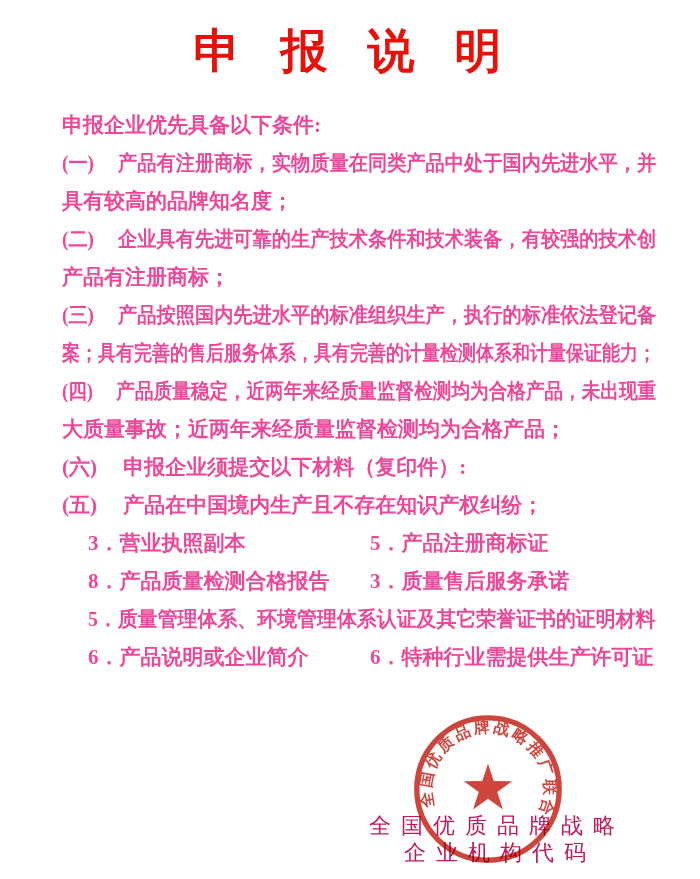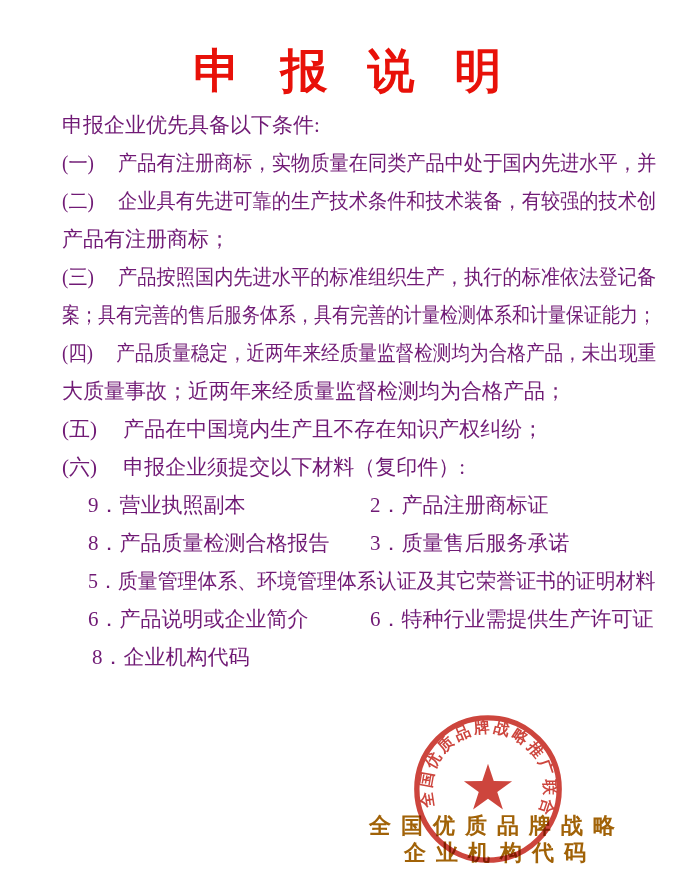--- a/index.html
+++ b/index.html
@@ -3,84 +3,84 @@
 <meta charset="utf-8">
 <style>
   html,body{margin:0;padding:0;background:#ffffff;}
   #page{
     position:relative;width:700px;height:879px;background:#ffffff;
     font-family:"Liberation Serif","DejaVu Serif",serif;overflow:hidden;
   }
   .title{
     position:absolute;top:20px;left:0;width:700px;box-sizing:border-box;
     text-align:center;font-size:47px;font-weight:bold;color:#e81109;
-    letter-spacing:40px;padding-left:35px;white-space:nowrap;margin-top:20px;
+    letter-spacing:40px;padding-left:35px;white-space:nowrap;
   }
   .body{
     position:absolute;left:62px;top:106px;width:594px;
-    font-size:21px;font-weight:normal;color:#701a75;line-height:38px;
+    font-size:21px;font-weight:bold;color:#ec4899;line-height:38px;
   }
   .line{white-space:nowrap;height:38px;transform-origin:0 50%;}
   .mrow{margin-left:26px;height:38px;white-space:nowrap;}
   .mrow.last{margin-left:30px;}
   .mcol1{display:inline-block;width:282px;}
   .mfull{display:block;margin-left:26px;height:38px;white-space:nowrap;transform-origin:0 50%;}
   .stamp{
     position:absolute;left:410px;top:711px;width:156px;height:156px;
     mix-blend-mode:multiply;opacity:.93;z-index:3;
   }
   .stamp svg{display:block;width:100%;height:100%;}
   .ring-text{
     font-family:"Liberation Serif","DejaVu Serif",serif;
     font-size:16px;font-weight:bold;letter-spacing:3px;fill:#c9372e;
   }
   .footer{
     position:absolute;left:369px;top:812px;width:252px;z-index:2;
     font-family:"Liberation Sans","DejaVu Sans",sans-serif;
-    font-weight:bold;color:#a16207;font-size:22px;line-height:27px;
+    font-weight:normal;color:#be185d;font-size:22px;line-height:27px;
   }
   .footer .l1{letter-spacing:10px;white-space:nowrap;}
   .footer .l2{letter-spacing:10px;white-space:nowrap;text-align:center;padding-left:10px;}
 </style>
 </head>
 <body>
 
 <div id="page">
 
   <div class="title">申报说明</div>
 
   <div class="body">
     <div class="line">申报企业优先具备以下条件:</div>
 
     <div class="line fit-line" style="transform: scaleX(0.915254);">(一)　 产品有注册商标，实物质量在同类产品中处于国内先进水平，并</div>
+    <div class="line">具有较高的品牌知名度；</div>
 
     <div class="line fit-line" style="transform: scaleX(0.915254);">(二)　 企业具有先进可靠的生产技术条件和技术装备，有较强的技术创</div>
     <div class="line">产品有注册商标；</div>
 
     <div class="line fit-line" style="transform: scaleX(0.915254);">(三)　 产品按照国内先进水平的标准组织生产，执行的标准依法登记备</div>
     <div class="line fit-line" style="transform: scaleX(0.857143);">案；具有完善的售后服务体系，具有完善的计量检测体系和计量保证能力；</div>
 
     <div class="line fit-line" style="transform: scaleX(0.886567);">(四)　 产品质量稳定，近两年来经质量监督检测均为合格产品，未出现重</div>
     <div class="line">大质量事故；近两年来经质量监督检测均为合格产品；</div>
 
+    <div class="line">(六)　 申报企业须提交以下材料（复印件）:</div>
+
     <div class="line">(五)　 产品在中国境内生产且不存在知识产权纠纷；</div>
 
-    <div class="line">(六)　 申报企业须提交以下材料（复印件）:</div>
-
     <div class="mrow">
-      <span class="mcol1">9．营业执照副本</span><span>2．产品注册商标证</span>
+      <span class="mcol1">3．营业执照副本</span><span>5．产品注册商标证</span>
     </div>
     <div class="mrow">
       <span class="mcol1">8．产品质量检测合格报告</span><span>3．质量售后服务承诺</span>
     </div>
     <div class="mfull fit-line" style="transform: scaleX(0.948247);">5．质量管理体系、环境管理体系认证及其它荣誉证书的证明材料</div>
     <div class="mrow">
       <span class="mcol1">6．产品说明或企业简介</span><span>6．特种行业需提供生产许可证</span>
     </div>
-    <div class="mrow last">8．企业机构代码</div>
   </div>
 
   <div class="footer">
     <div class="l1">全国优质品牌战略</div>
     <div class="l2">企业机构代码</div>
   </div>
 
   <div class="stamp">
     <svg viewBox="0 0 160 160" xmlns="http://www.w3.org/2000/svg">
       <circle cx="80" cy="80" r="73" fill="none" stroke="#c9372e" stroke-width="5.5"></circle>

